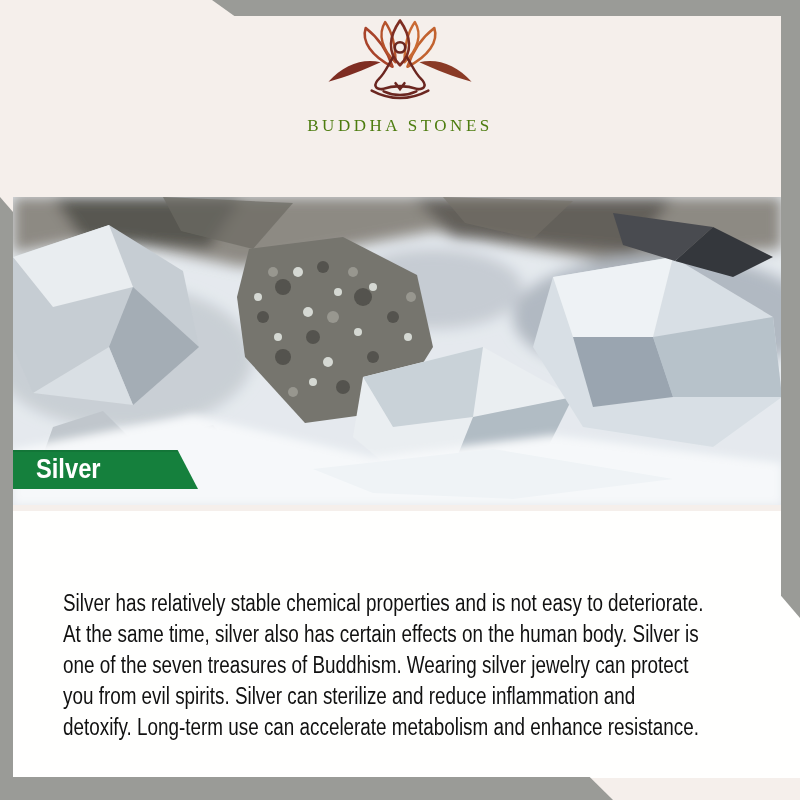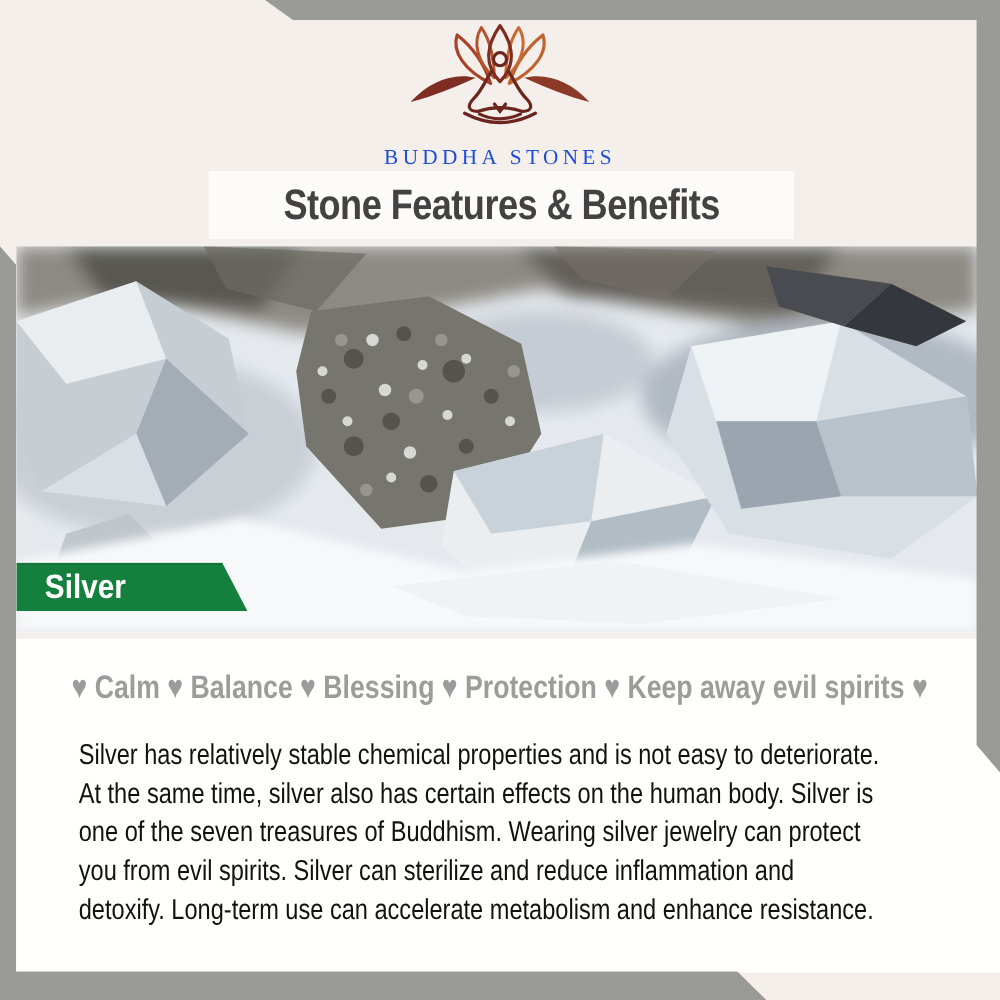--- a/index.html
+++ b/index.html
@@ -20,21 +20,21 @@
     clip-path:polygon(0 0,96.2% 0,100% 100%,0 100%);}
   .frame-left{left:0;top:197px;width:13px;height:603px;
     clip-path:polygon(0 0,100% 2.5%,100% 100%,0 100%);}
   
   #logo{position:absolute;left:318px;top:16px;width:164px;height:100px;}
   #brand-name{
     position:absolute;left:0;top:116px;width:800px;
     text-align:center;
     font-family:"Liberation Serif",serif;
     font-size:17px;letter-spacing:3.5px;
-    color:#1d4ed8;
+    color:#4d7c0f;
   }
   
   #title-band{
     position:absolute;left:167px;top:137px;width:468px;height:54px;
     background:#fdfbf9;
     display:flex;align-items:center;justify-content:center;
   }
   #title-band span{
     font-weight:bold;font-size:34px;color:#424242;
     white-space:nowrap;
@@ -95,23 +95,20 @@
       <path d="M101,53 C94,63 91,73 82,82 C74,90 76,96 86,96"></path>
       <path d="M119,53 C126,63 129,73 138,82 C146,90 144,96 134,96"></path>
       <path d="M86,96 Q110,88 134,96"></path>
       <path d="M104,88 L110,96 L116,88"></path>
       <path d="M72,98 Q110,118 148,98"></path>
       <path d="M88,99 Q110,109 132,99"></path>
     </g>
   </svg>
   <div id="brand-name">BUDDHA STONES</div>
 
-  <div id="title-band">
-    <span>Stone Features &amp; Benefits</span>
-  </div>
 
   <div id="photo">
     <svg width="769" height="308" viewBox="0 0 769 308" preserveAspectRatio="none">
       <defs>
         <filter id="b7" x="-20%" y="-20%" width="140%" height="140%">
             <feGaussianBlur stdDeviation="7"></feGaussianBlur>
           </filter>
         <filter id="b4" x="-20%" y="-20%" width="140%" height="140%">
             <feGaussianBlur stdDeviation="4"></feGaussianBlur>
           </filter>
@@ -189,23 +186,20 @@
       <rect width="769" height="308" fill="#9fb4cc" opacity="0.05"></rect>
     </svg>
   </div>
 
   <div id="silver-badge">
     <span>Silver</span>
   </div>
 
   <div id="content-panel"></div>
 
-  <div id="benefits-line">
-    <span>♥ Calm ♥ Balance ♥ Blessing ♥ Protection ♥ Keep away evil spirits ♥</span>
-  </div>
 
   <div id="description">
     <div class="desc-line">Silver has relatively stable chemical properties and is not easy to deteriorate.</div>
     <div class="desc-line">At the same time, silver also has certain effects on the human body. Silver is</div>
     <div class="desc-line">one of the seven treasures of Buddhism. Wearing silver jewelry can protect</div>
     <div class="desc-line">you from evil spirits. Silver can sterilize and reduce inflammation and</div>
     <div class="desc-line">detoxify. Long-term use can accelerate metabolism and enhance resistance.</div>
   </div>
 
   <div class="frame frame-top"></div>

